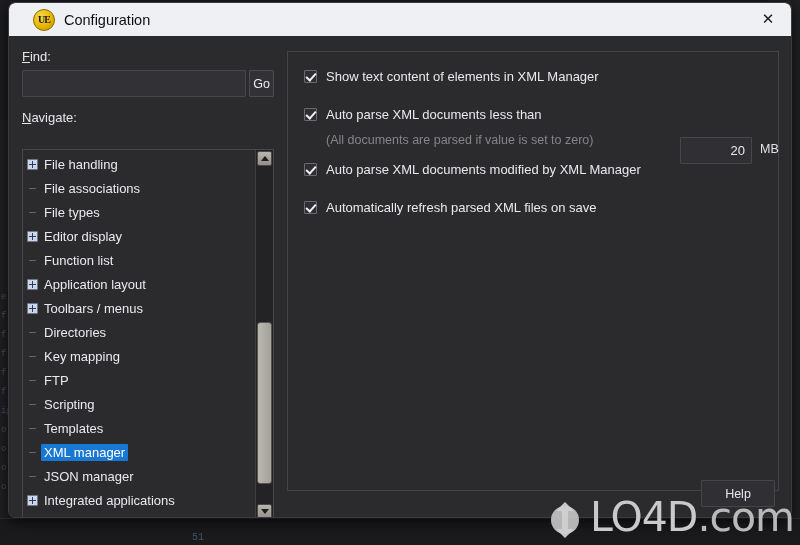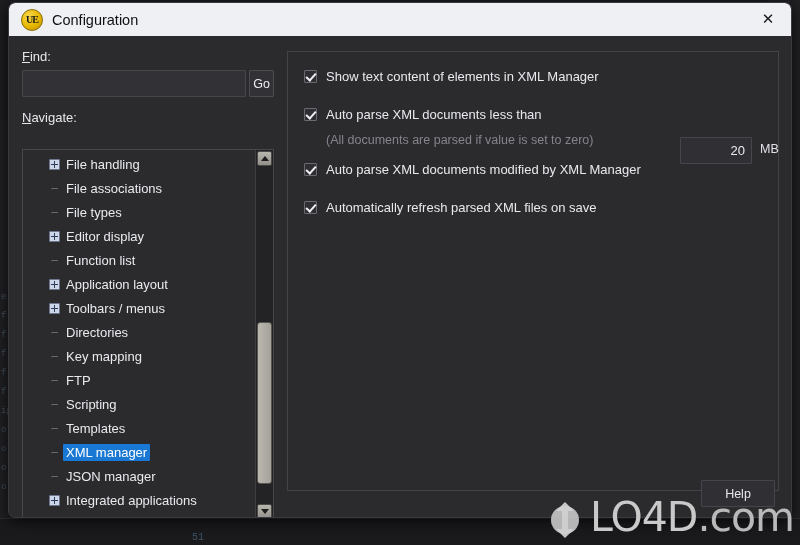--- a/index.html
+++ b/index.html
@@ -34,21 +34,21 @@
     position:absolute;left:8px;top:2px;width:784px;height:516px;
     background:#2b2b2e;border-radius:7px;
     box-shadow:0 3px 14px rgba(0,0,0,.75);
     border:1px solid #3a3a3f;box-sizing:border-box;overflow:hidden;
   }
   #titlebar{
     height:33px;background:#eff0f4;border-radius:6px 6px 0 0;
     display:flex;align-items:center;position:relative;
     border-bottom:1px solid #c9cbd2;
   }
-  #app-icon{width:20px;height:20px;margin-left:12px;border-radius:50%;
+  #app-icon{width:20px;height:20px;margin-left:24px;border-radius:50%;
     background:radial-gradient(circle at 35% 30%,#f5d74a 0%,#e8b800 55%,#b98c00 100%);
     border:1px solid #8a6a00;position:relative;flex:none;}
   #app-icon .ue{position:absolute;inset:0;display:flex;align-items:center;justify-content:center;
     font-size:10px;font-weight:bold;color:#1a1a1a;letter-spacing:-1px;
     font-family:"Liberation Serif","DejaVu Serif",serif;}
   #title-text{margin-left:9px;font-size:14.5px;color:#101014;}
   #close-btn{position:absolute;right:0;top:0;width:46px;height:32px;
     display:flex;align-items:center;justify-content:center;cursor:pointer;
     font-size:15px;color:#16161a;font-family:"DejaVu Sans",sans-serif;}
 
@@ -64,21 +64,21 @@
     font-family:"Liberation Sans",sans-serif;}
   #go-btn{width:25px;margin-left:3px;background:#323236;border:1px solid #4b4b52;
     color:#eceef2;font-size:12.5px;display:flex;align-items:center;justify-content:center;
     cursor:pointer;border-radius:1px;box-sizing:border-box;
     font-family:"Liberation Sans",sans-serif;}
 
   #tree-wrap{position:absolute;left:13px;top:113px;width:252px;height:372px;
     background:#2b2b2e;border:1px solid #46464c;box-sizing:border-box;display:flex;}
   #tree{flex:1;position:relative;overflow:hidden;padding-top:2px;}
   .tree-item{height:24px;display:flex;align-items:center;padding-left:4px;cursor:pointer;
-    position:relative;margin-left:22px;}
+    position:relative;}
   .tree-item .expander{width:11px;height:11px;flex:none;margin-right:3px;box-sizing:border-box;
     background:#cdd6e6;border:1px solid #6d7890;position:relative;border-radius:1px;}
   .tree-item .expander:before,.tree-item .expander:after{content:"";position:absolute;background:#2d3c5c;}
   .tree-item .expander:before{left:1px;right:1px;top:4px;height:1px;}
   .tree-item .expander:after{top:1px;bottom:1px;left:4px;width:1px;}
   .tree-item .hyphen{width:11px;flex:none;margin-right:3px;color:#6d7078;font-size:12px;
     text-align:center;line-height:1;}
   .tree-item .tlabel{font-size:13px;color:#e9eaee;padding:1px 3px;border-radius:1px;
     white-space:nowrap;}
   .tree-item.selected .tlabel{background:#1878d4;color:#ffffff;}

